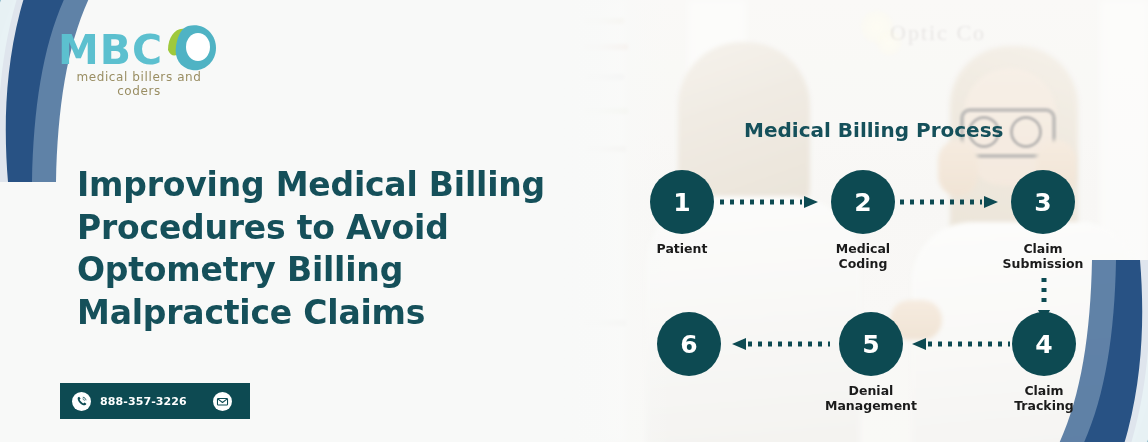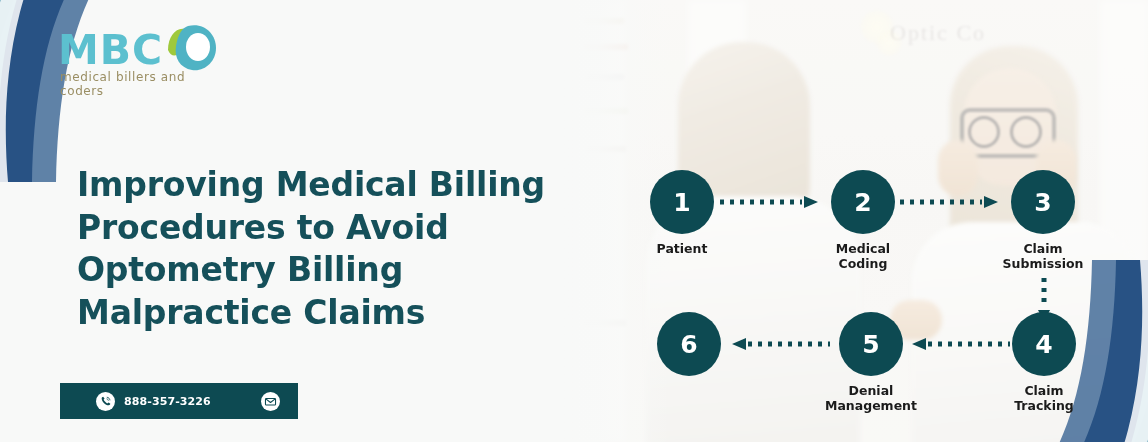--- a/index.html
+++ b/index.html
@@ -139,21 +139,21 @@
 
   
   .swoosh { position: absolute; pointer-events: none; }
   .swoosh-tl { left: -96px; top: -118px; }
   .swoosh-br { right: -96px; bottom: -118px; transform: rotate(180deg); }
 
   
   .logo {
     position: absolute;
     left: 58px; top: 20px;
-    width: 160px; height: 68px;
+    width: 160px; height: 68px; text-align: center;
   }
   .logo-text {
     position: absolute;
     left: 0; top: 6px;
     font-size: 41px;
     font-weight: 700;
     letter-spacing: 1px;
     color: #5cc0cf;
     font-family: "DejaVu Sans", sans-serif;
   }
@@ -188,21 +188,20 @@
     display: flex;
     align-items: center;
     background: #0d4a52;
     padding: 0 18px 0 12px;
     gap: 26px;
   }
   .contact-item {
     display: flex;
     align-items: center;
     gap: 9px;
-    margin-left: 24px;
   }
   .contact-ico {
     width: 19px; height: 19px;
     border-radius: 50%;
     background: #ffffff;
     display: flex;
     align-items: center;
     justify-content: center;
     flex: 0 0 auto;
   }
@@ -341,20 +340,21 @@
     <div class="contact-item">
       <span class="contact-ico">
         <svg width="13" height="13" viewBox="0 0 16 16">
           <rect x="1.8" y="4.2" width="12.4" height="8.2" rx="1" fill="none" stroke="#0d4a52" stroke-width="1.3"></rect>
           <path d="M2.2,4.8 L8,9.2 L13.8,4.8" fill="none" stroke="#0d4a52" stroke-width="1.3" stroke-linejoin="round"></path>
         </svg>
       </span>
     </div>
   </div>
 
+  <div class="proc-title">Medical Billing Process</div>
 
   <svg class="connector" style="left:718px;top:194px;" width="110" height="16">
     <line x1="2" y1="8" x2="84" y2="8" stroke="#0d4a52" stroke-width="5" stroke-dasharray="4 6" stroke-linecap="butt"></line>
     <polygon points="86,2 100,8 86,14" fill="#0d4a52"></polygon>
   </svg>
 
   <svg class="connector" style="left:898px;top:194px;" width="110" height="16">
     <line x1="2" y1="8" x2="84" y2="8" stroke="#0d4a52" stroke-width="5" stroke-dasharray="4 6" stroke-linecap="butt"></line>
     <polygon points="86,2 100,8 86,14" fill="#0d4a52"></polygon>
   </svg>

